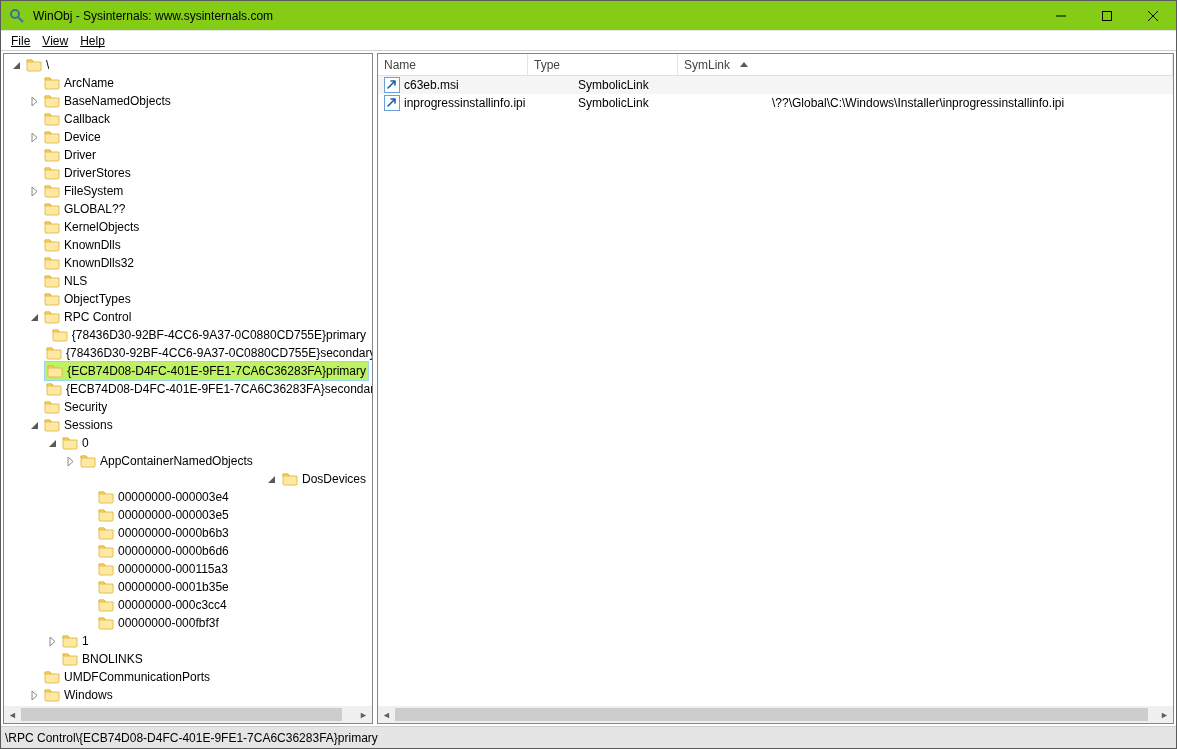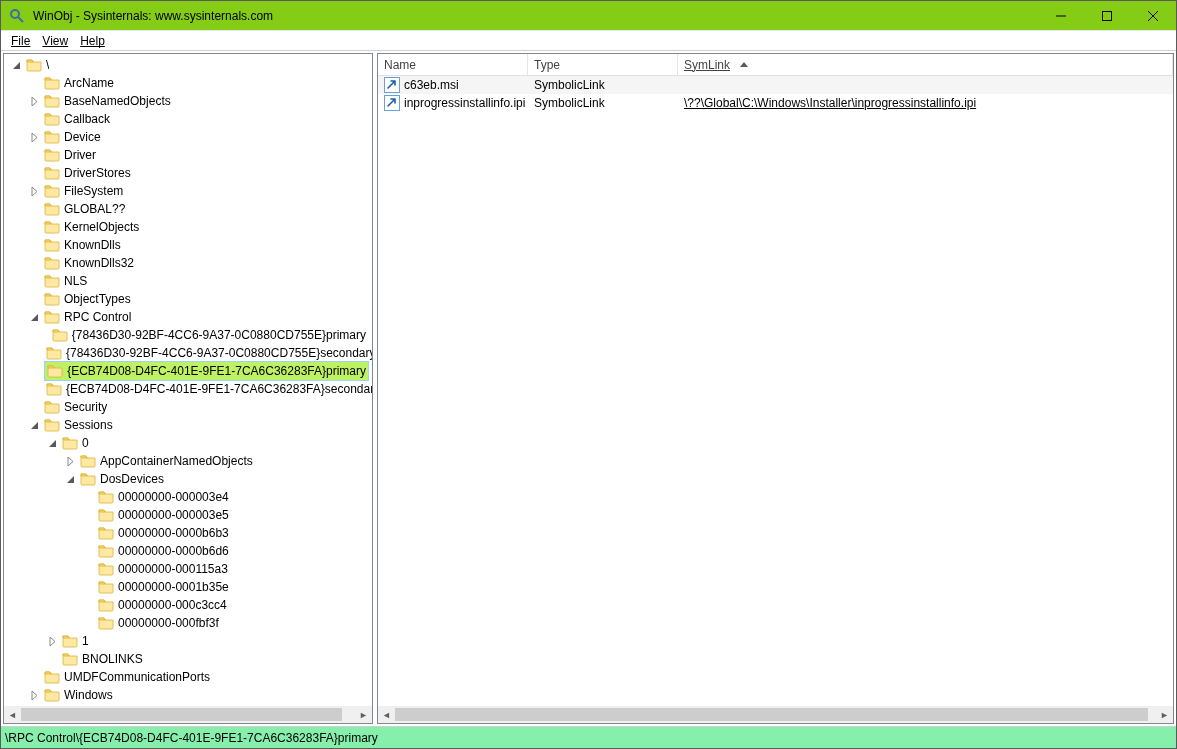--- a/index.html
+++ b/index.html
@@ -133,20 +133,21 @@
     width: 0; height: 0;
     border-left: 4px solid transparent;
     border-right: 4px solid transparent;
     border-bottom: 5px solid #595959;
   }
   .list-body { flex: 1; overflow: hidden; }
   .list-row {
     height: 18px;
     display: flex;
     align-items: center;
+    gap: 44px;
   }
   .list-row.alt { background: #f5f5f5; }
   .list-row .cell {
     padding: 0 6px;
     white-space: nowrap;
     overflow: hidden;
     text-overflow: clip;
     display: flex;
     align-items: center;
   }
@@ -169,28 +170,28 @@
   }
   .hscroll .track { flex: 1; background: #f0f0f0; position: relative; height: 17px; }
   .hscroll .thumb {
     position: absolute; top: 2px; height: 13px;
     background: #cdcdcd;
   }
   
   .statusbar {
     height: 22px;
     border-top: 1px solid #d0d0d0;
-    background: #86efac;
+    background: #e5e5e5;
     display: flex;
     align-items: center;
     padding: 0 4px;
   }
   .col-name { width: 150px; }
   .col-type { width: 150px; }
-  .col-link { flex: 1; text-decoration: underline; }
+  .col-link { flex: 1; }
 </style>
 </head>
 <body>
 
 <div class="window">
 
   <div class="titlebar">
     <svg class="app-icon" viewBox="0 0 16 16">
       <circle cx="6" cy="6" r="4" fill="none" stroke="#3a6ea5" stroke-width="2"></circle>
       <line x1="9" y1="9" x2="14" y2="14" stroke="#3a6ea5" stroke-width="2"></line>
@@ -480,21 +481,21 @@
               </svg>
             </span>
             <span class="label-wrap">
               <svg class="folder" viewBox="0 0 16 16">
                 <path d="M1 3 h5 l1.5 2 H15 v8 a1 1 0 0 1 -1 1 H2 a1 1 0 0 1 -1 -1 Z" fill="#ffe9a2" stroke="#d9b23b" stroke-width="0.8"></path>
                 <path d="M1 3 h5 l1.5 2 H1 Z" fill="#ffd65e" stroke="#d9b23b" stroke-width="0.8"></path>
               </svg>
               <span class="tlabel">AppContainerNamedObjects</span>
             </span>
           </div>
-          <div class="tree-row" style="padding-left: 58px;">
+          <div class="tree-row" style="padding-left: 58px; justify-content: flex-end;">
             <span class="expander">
               <svg width="9" height="9" viewBox="0 0 9 9">
                 <path d="M1 1 L8 1 L1 8 Z" transform="rotate(180 4.5 4.5)" fill="#595959"></path>
               </svg>
             </span>
             <span class="label-wrap">
               <svg class="folder" viewBox="0 0 16 16">
                 <path d="M1 3 h5 l1.5 2 H15 v8 a1 1 0 0 1 -1 1 H2 a1 1 0 0 1 -1 -1 Z" fill="#ffe9a2" stroke="#d9b23b" stroke-width="0.8"></path>
                 <path d="M1 3 h5 l1.5 2 H1 Z" fill="#ffd65e" stroke="#d9b23b" stroke-width="0.8"></path>
               </svg>

